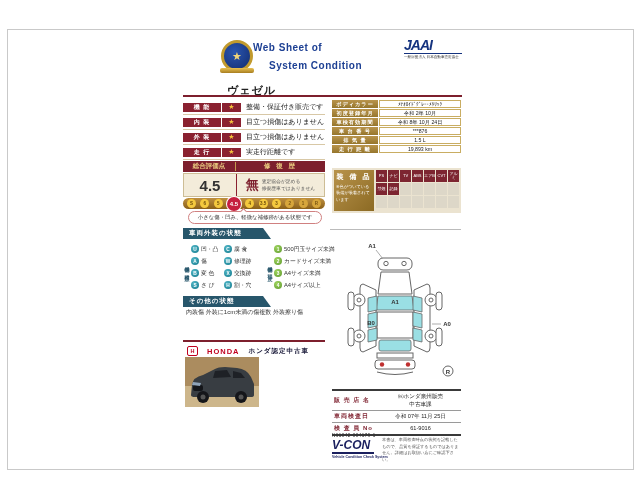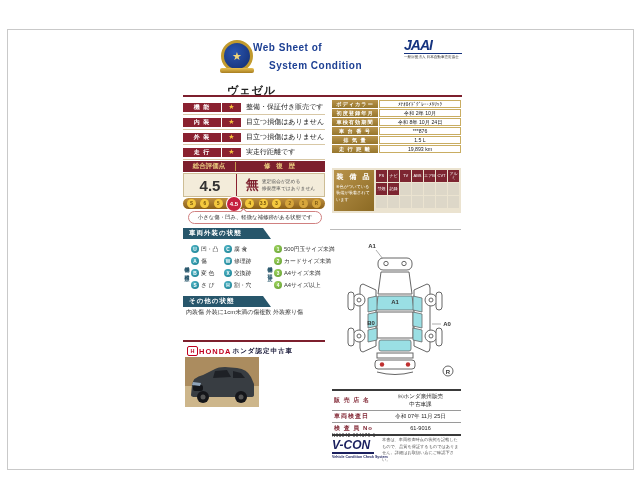--- a/index.html
+++ b/index.html
@@ -92,21 +92,21 @@
   .ic{width:8px;height:8px;border-radius:50%;background:radial-gradient(circle at 35% 30%,#4fb5c6,#147a8d);
       color:#fff;font-size:4.8px;font-weight:bold;display:flex;align-items:center;justify-content:center;flex:0 0 auto;}
   .ic.green{background:radial-gradient(circle at 35% 30%,#9ed45e,#5f9a2e);}
   .legend-div{width:1px;height:44px;background:#999;margin:0 3px;}
   .degrees{display:grid;grid-auto-rows:12px;margin-left:2px;}
 
   .other-text{position:absolute;left:186px;top:308px;font-size:6px;color:#333;white-space:nowrap;}
 
   
   .honda-rule{position:absolute;left:183px;top:340px;width:142px;height:1.5px;background:#7d1f2d;}
-  .honda-row{position:absolute;left:187px;top:346px;display:flex;align-items:center;gap:1px;}
+  .honda-row{position:absolute;left:187px;top:346px;display:flex;align-items:center;gap:9px;}
   .h-mark{width:9px;height:8px;border:1.5px solid #c00020;border-radius:2px;color:#c00020;font-size:5.5px;
           font-weight:bold;display:flex;align-items:center;justify-content:center;}
   .honda-txt{color:#c00020;font-weight:bold;font-size:7.5px;letter-spacing:1px;}
   .cert-txt{color:#1a1a3a;font-size:6.5px;font-weight:bold;letter-spacing:1px;}
   .photo{position:absolute;left:185px;top:357px;width:74px;height:50px;overflow:hidden;}
 
   
   .car-diagram{position:absolute;left:330px;top:230px;width:130px;height:150px;}
   .rdiv{position:absolute;left:330px;top:229px;width:131px;height:1px;background:#bbb;}
   .dshape{fill:#fff;stroke:#666;stroke-width:1;}

